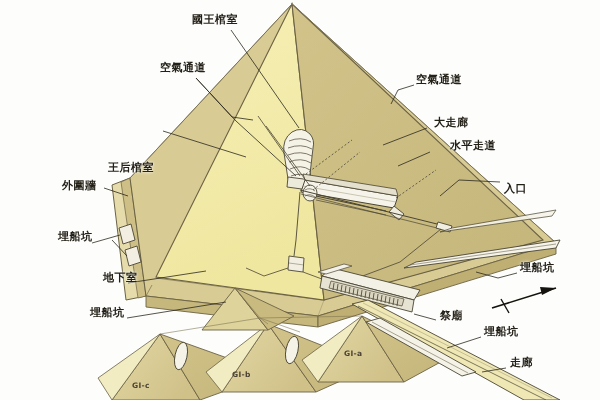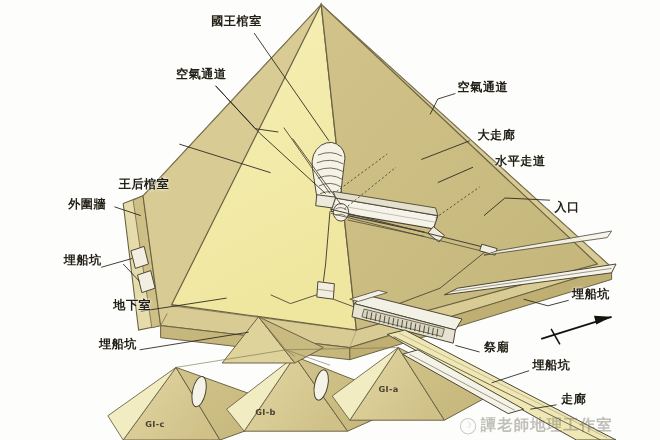--- a/index.html
+++ b/index.html
@@ -267,30 +267,26 @@
   <div class="lbl" style="left:192px;top:14px;">國王棺室</div>
   <div class="lbl" style="left:160px;top:62px;">空氣通道</div>
   <div class="lbl" style="left:108px;top:116px;margin-top:46px;">王后棺室</div>
   <div class="lbl" style="left:62px;top:180px;">外圍牆</div>
   <div class="lbl" style="left:58px;top:231px;">埋船坑</div>
   <div class="lbl" style="left:103px;top:272px;">地下室</div>
   <div class="lbl" style="left:90px;top:307px;">埋船坑</div>
 
   <div class="lbl" style="left:416px;top:74px;">空氣通道</div>
   <div class="lbl" style="left:434px;top:117px;text-align:right;">大走廊</div>
-  <div class="lbl" style="left:450px;top:141px;">水平走道</div>
+  <div class="lbl" style="left:450px;top:141px;font-family:Liberation Mono, monospace;">水平走道</div>
   <div class="lbl" style="left:504px;top:171px;margin-top:12px;">入口</div>
 
   <div class="lbl" style="left:520px;top:262px;">埋船坑</div>
   <div class="lbl" style="left:440px;top:310px;">祭廟</div>
   <div class="lbl" style="left:484px;top:326px;">埋船坑</div>
   <div class="lbl" style="left:510px;top:357px;">走廊</div>
 
   <div class="plbl" style="left:132px;top:381px;text-align:center;">GI-c</div>
   <div class="plbl" style="left:232px;top:370px;">GI-b</div>
   <div class="plbl" style="left:344px;top:349px;">GI-a</div>
 
-  <div id="watermark">
-    <span class="wmlogo">☽</span>
-    <span class="wmtext">譚老師地理工作室</span>
-  </div>
 
 </div>
 
 </body></html>

